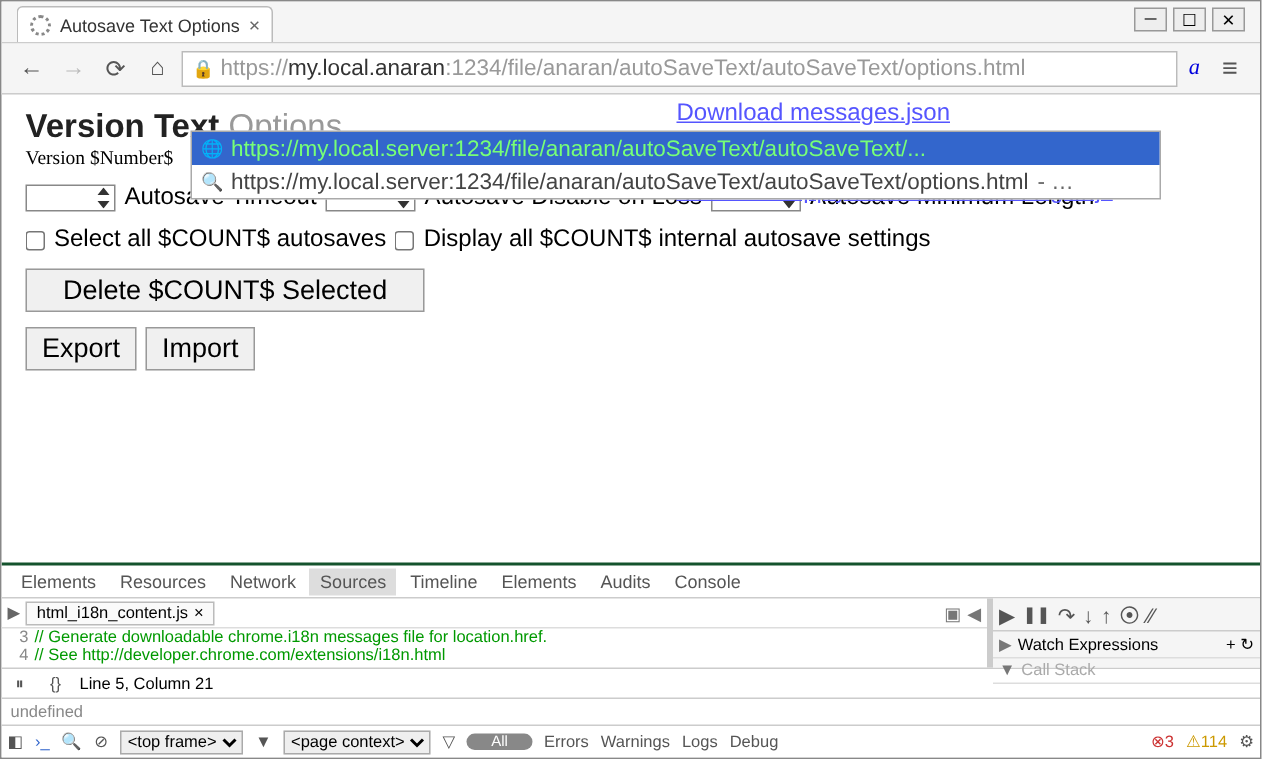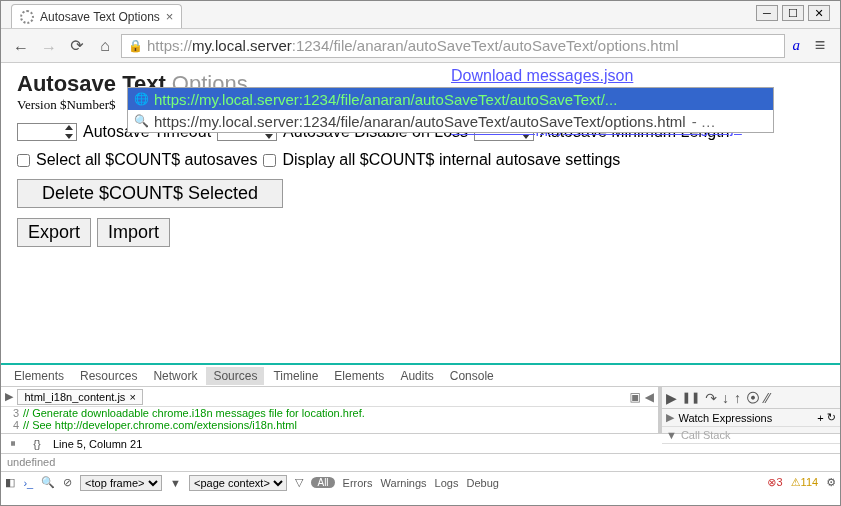--- a/index.html
+++ b/index.html
@@ -32,21 +32,21 @@
 .pg-title .strong{color:#222;font-weight:700}
 .pg-ver{font-family:"Times New Roman",serif;font-size:13px}
 .row{display:flex;align-items:center;gap:6px;margin:10px 0;font-family:"Times New Roman",serif;font-size:16px}
 .spin{width:60px;height:18px;border:1px solid #888;background:#fff;display:flex;align-items:center;justify-content:flex-end;padding-right:2px}
 .spin svg{width:10px;height:14px}
 .chk{width:13px;height:13px}
 .btn{font-family:Arial;font-size:18px;padding:3px 10px;background:#f0f0f0;border:1px solid #999;cursor:pointer}
 .btn.wide{padding:3px 24px}
 .dl-links{position:absolute;top:4px;left:450px;display:flex;flex-direction:column;gap:8px;font-family:"Times New Roman",serif;font-size:16px}
 .dl-links a{color:#55f;text-decoration:underline}
-.dev{position:absolute;bottom:12px;left:0;right:0;border-top:2px solid #14b8a6;background:#fff}
+.dev{position:absolute;bottom:0;left:0;right:0;border-top:2px solid #14532d;background:#fff}
 .dev-tabs{display:flex;align-items:center;height:22px;padding:0 6px;border-bottom:1px solid #ccc;font-size:12px;color:#555;gap:2px}
 .dev-tab{padding:2px 7px;cursor:pointer}
 .dev-tab.active{background:#ddd}
 .dev-split{display:flex;height:46px}
 .src-pane{flex:1;border-right:4px solid #ccc;display:flex;flex-direction:column}
 .file-tabs{display:flex;align-items:center;height:20px;padding:0 4px;font-size:11px;border-bottom:1px solid #ddd}
 .file-tab{padding:1px 6px;border:1px solid #bbb;background:#fafafa;display:flex;gap:4px;align-items:center}
 .play-icons{margin-left:auto;display:flex;gap:4px;color:#777;font-size:12px}
 .code{font-family:monospace;font-size:11px;padding-left:2px;flex:1;overflow:hidden}
 .code-line{display:flex}
@@ -54,21 +54,21 @@
 .cmt{color:#090}
 .watch-pane{width:178px;background:#f5f5f5;font-size:11px}
 .watch-hdr{display:flex;align-items:center;height:22px;padding:0 4px;border-bottom:1px solid #ccc;gap:5px;color:#555;font-size:14px}
 .watch-hdr .sm{font-size:11px}
 .watch-row{display:flex;align-items:center;padding:2px 4px;border-bottom:1px solid #ddd}
 .watch-row .tri{margin-right:4px;color:#777}
 .status-bar{display:flex;align-items:center;height:20px;border-top:1px solid #ccc;font-size:11px;padding:0 4px;gap:8px}
 .status-bar .sb-ico{width:16px;text-align:center;color:#555}
 .console-area{border-top:1px solid #ccc;background:#fff;padding:2px 6px;font-family:monospace;font-size:11px;color:#888;height:18px}
 .bottom-bar{display:flex;align-items:center;height:22px;border-top:1px solid #ccc;font-size:11px;padding:0 4px;gap:8px;color:#555}
-.pill{background:#888;color:#fff;border-radius:8px;padding:0 6px;font-size:10px}
+.pill{background:#888;color:#fff;border-radius:8px;padding:0 16px;font-size:10px}
 .err{color:#c33}
 .warn{color:#c90}
 .spacer{flex:1}
 select.frame{font-size:11px;border:1px solid #aaa;height:16px}
 </style>
 </head>
 <body>
 
 <div class="win-ctrl">
   <div class="win-btn">─</div>
@@ -85,21 +85,21 @@
 </div>
 
 <div class="toolbar">
   <div class="tb-btn">←</div>
   <div class="tb-btn disabled">→</div>
   <div class="tb-btn">⟳</div>
   <div class="tb-btn">⌂</div>
   <div class="url-bar">
     <span class="url-lock">🔒</span>
     <span class="url-gray">https://</span>
-    <span class="url-txt">my.local.server</span>
+    <span class="url-txt">my.local.anaran</span>
     <span class="url-gray">:1234</span>
     <span class="url-gray">/file/anaran/autoSaveText/autoSaveText/options.html</span>
   </div>
   <div class="url-left">a</div>
   <div class="tb-btn menu-icon">≡</div>
 </div>
 
 <div class="suggest">
   <div class="sg-row sel">
     <span class="sg-ico">🌐</span>
@@ -107,21 +107,21 @@
   </div>
   <div class="sg-row">
     <span class="sg-ico">🔍</span>
     <span class="sg-link">https://my.local.server:1234/file/anaran/autoSaveText/autoSaveText/options.html</span>
     <span class="sg-gray"> - …</span>
   </div>
 </div>
 
 <div class="page">
   <div class="pg-title">
-    <span class="strong">Autosave Text</span><span> Options</span>
+    <span class="strong">Version Text</span><span> Options</span>
   </div>
   <div class="pg-ver">Version $Number$</div>
 
   <div class="dl-links">
     <a href="#">Download messages.json</a>
     <a href="#">Download options.html</a>
     <a href="#">Download applyChromeI18nMessages.js</a>
   </div>
 
   <div class="row">

